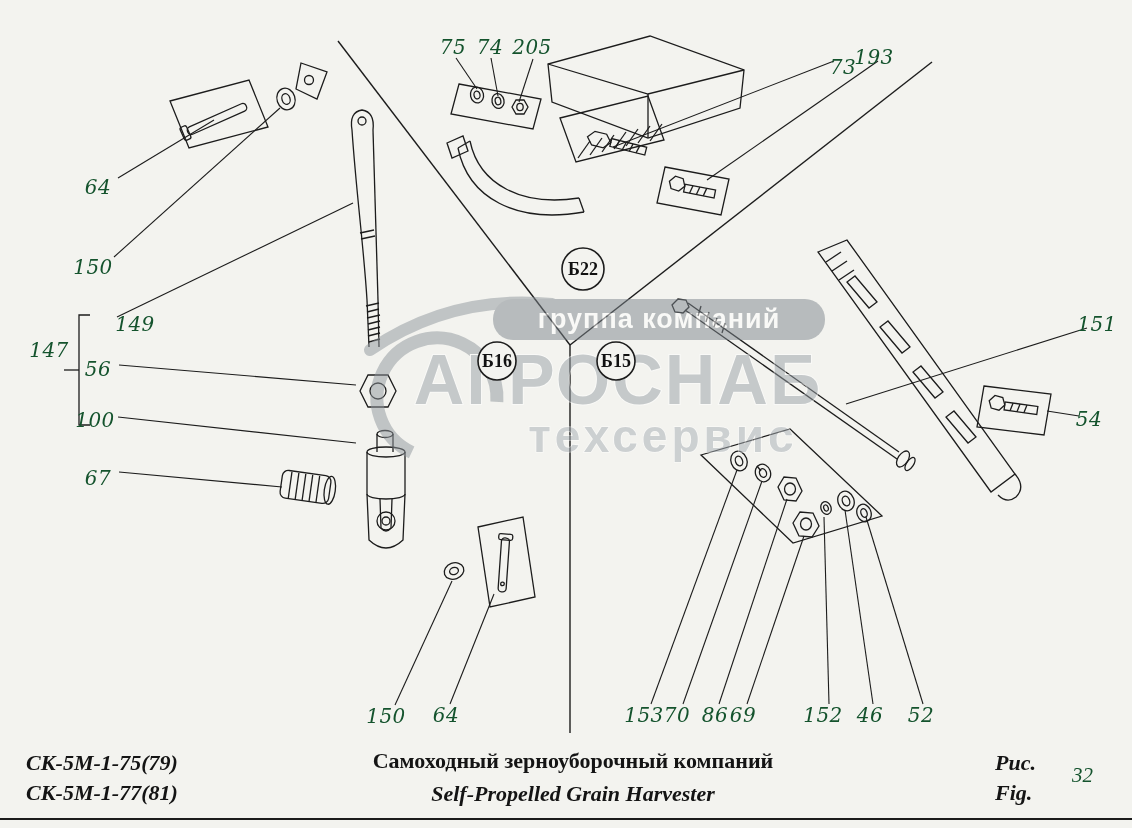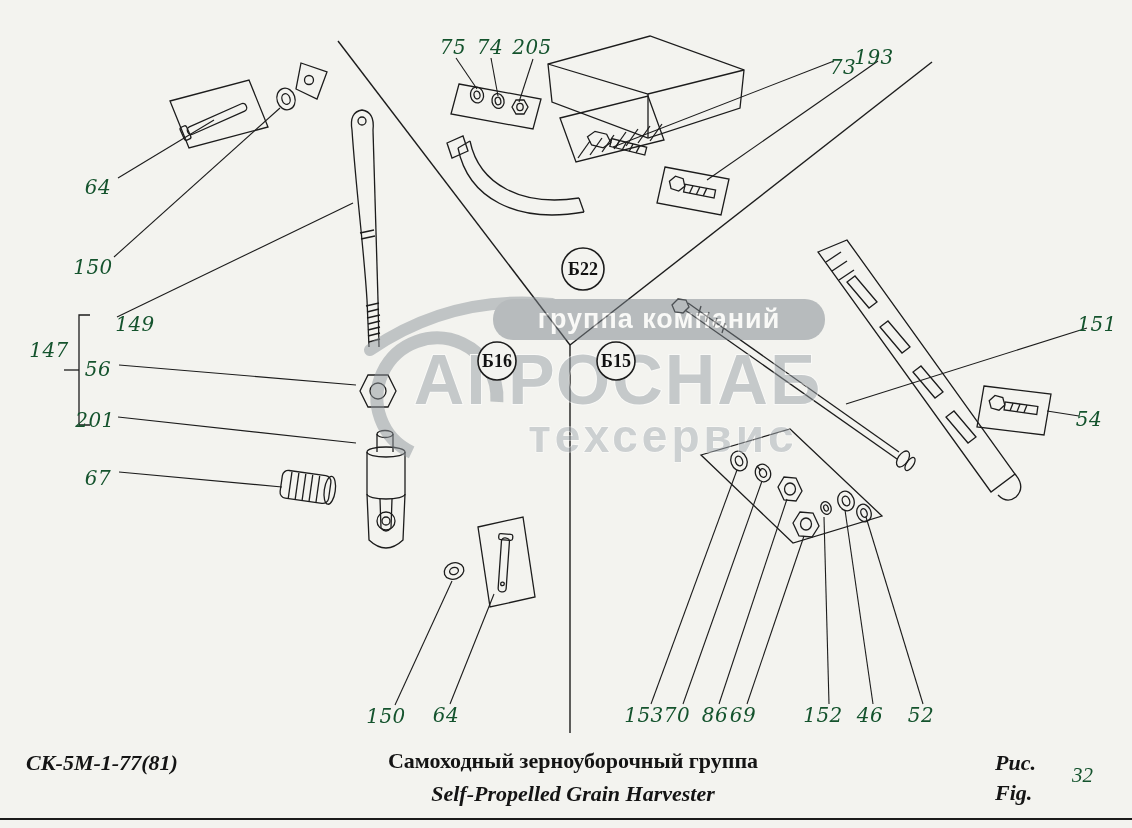--- a/index.html
+++ b/index.html
@@ -224,45 +224,46 @@
       <text x="616" y="367">Б15</text>
     </g>
   </svg>
 
   <div class="labels-layer">
       <div class="part-label" style="left: 98px; top: 187px;">64</div>
       <div class="part-label" style="left: 93px; top: 267px;">150</div>
       <div class="part-label" style="left: 95px; top: 324px; margin-left: 40px;">149</div>
       <div class="part-label" style="left: 49px; top: 350px;">147</div>
       <div class="part-label" style="left: 98px; top: 369px;">56</div>
-      <div class="part-label" style="left: 95px; top: 420px;">201</div>
+      <div class="part-label" style="left: 95px; top: 420px;">100</div>
       <div class="part-label" style="left: 98px; top: 478px;">67</div>
       <div class="part-label" style="left: 453px; top: 47px;">75</div>
       <div class="part-label" style="left: 490px; top: 47px;">74</div>
       <div class="part-label" style="left: 532px; top: 47px;">205</div>
       <div class="part-label" style="left: 830px; top: 67px; margin-left: 13px;">73</div>
       <div class="part-label" style="left: 874px; top: 49px; margin-top: 8px;">193</div>
       <div class="part-label" style="left: 1097px; top: 324px;">151</div>
       <div class="part-label" style="left: 1089px; top: 419px;">54</div>
       <div class="part-label" style="left: 386px; top: 716px;">150</div>
       <div class="part-label" style="left: 446px; top: 715px;">64</div>
       <div class="part-label" style="left: 644px; top: 715px;">153</div>
       <div class="part-label" style="left: 677px; top: 715px;">70</div>
       <div class="part-label" style="left: 715px; top: 715px;">86</div>
       <div class="part-label" style="left: 743px; top: 715px;">69</div>
       <div class="part-label" style="left: 823px; top: 715px;">152</div>
       <div class="part-label" style="left: 870px; top: 715px;">46</div>
       <div class="part-label" style="left: 921px; top: 715px;">52</div>
     </div>
 
   <div class="footer-models">
+    <div>СК-5М-1-75(79)</div>
     <div>СК-5М-1-77(81)</div>
   </div>
   <div class="title-block">
-    <div class="title-ru">Самоходный зерноуборочный группа</div>
+    <div class="title-ru">Самоходный зерноуборочный компаний</div>
     <div class="title-en">Self-Propelled Grain Harvester</div>
   </div>
   <div class="fig-words">
     <div>Рис.</div>
     <div>Fig.</div>
   </div>
   <div class="fig-number">32</div>
   <div class="bottom-rule"></div>
 
 </div>

